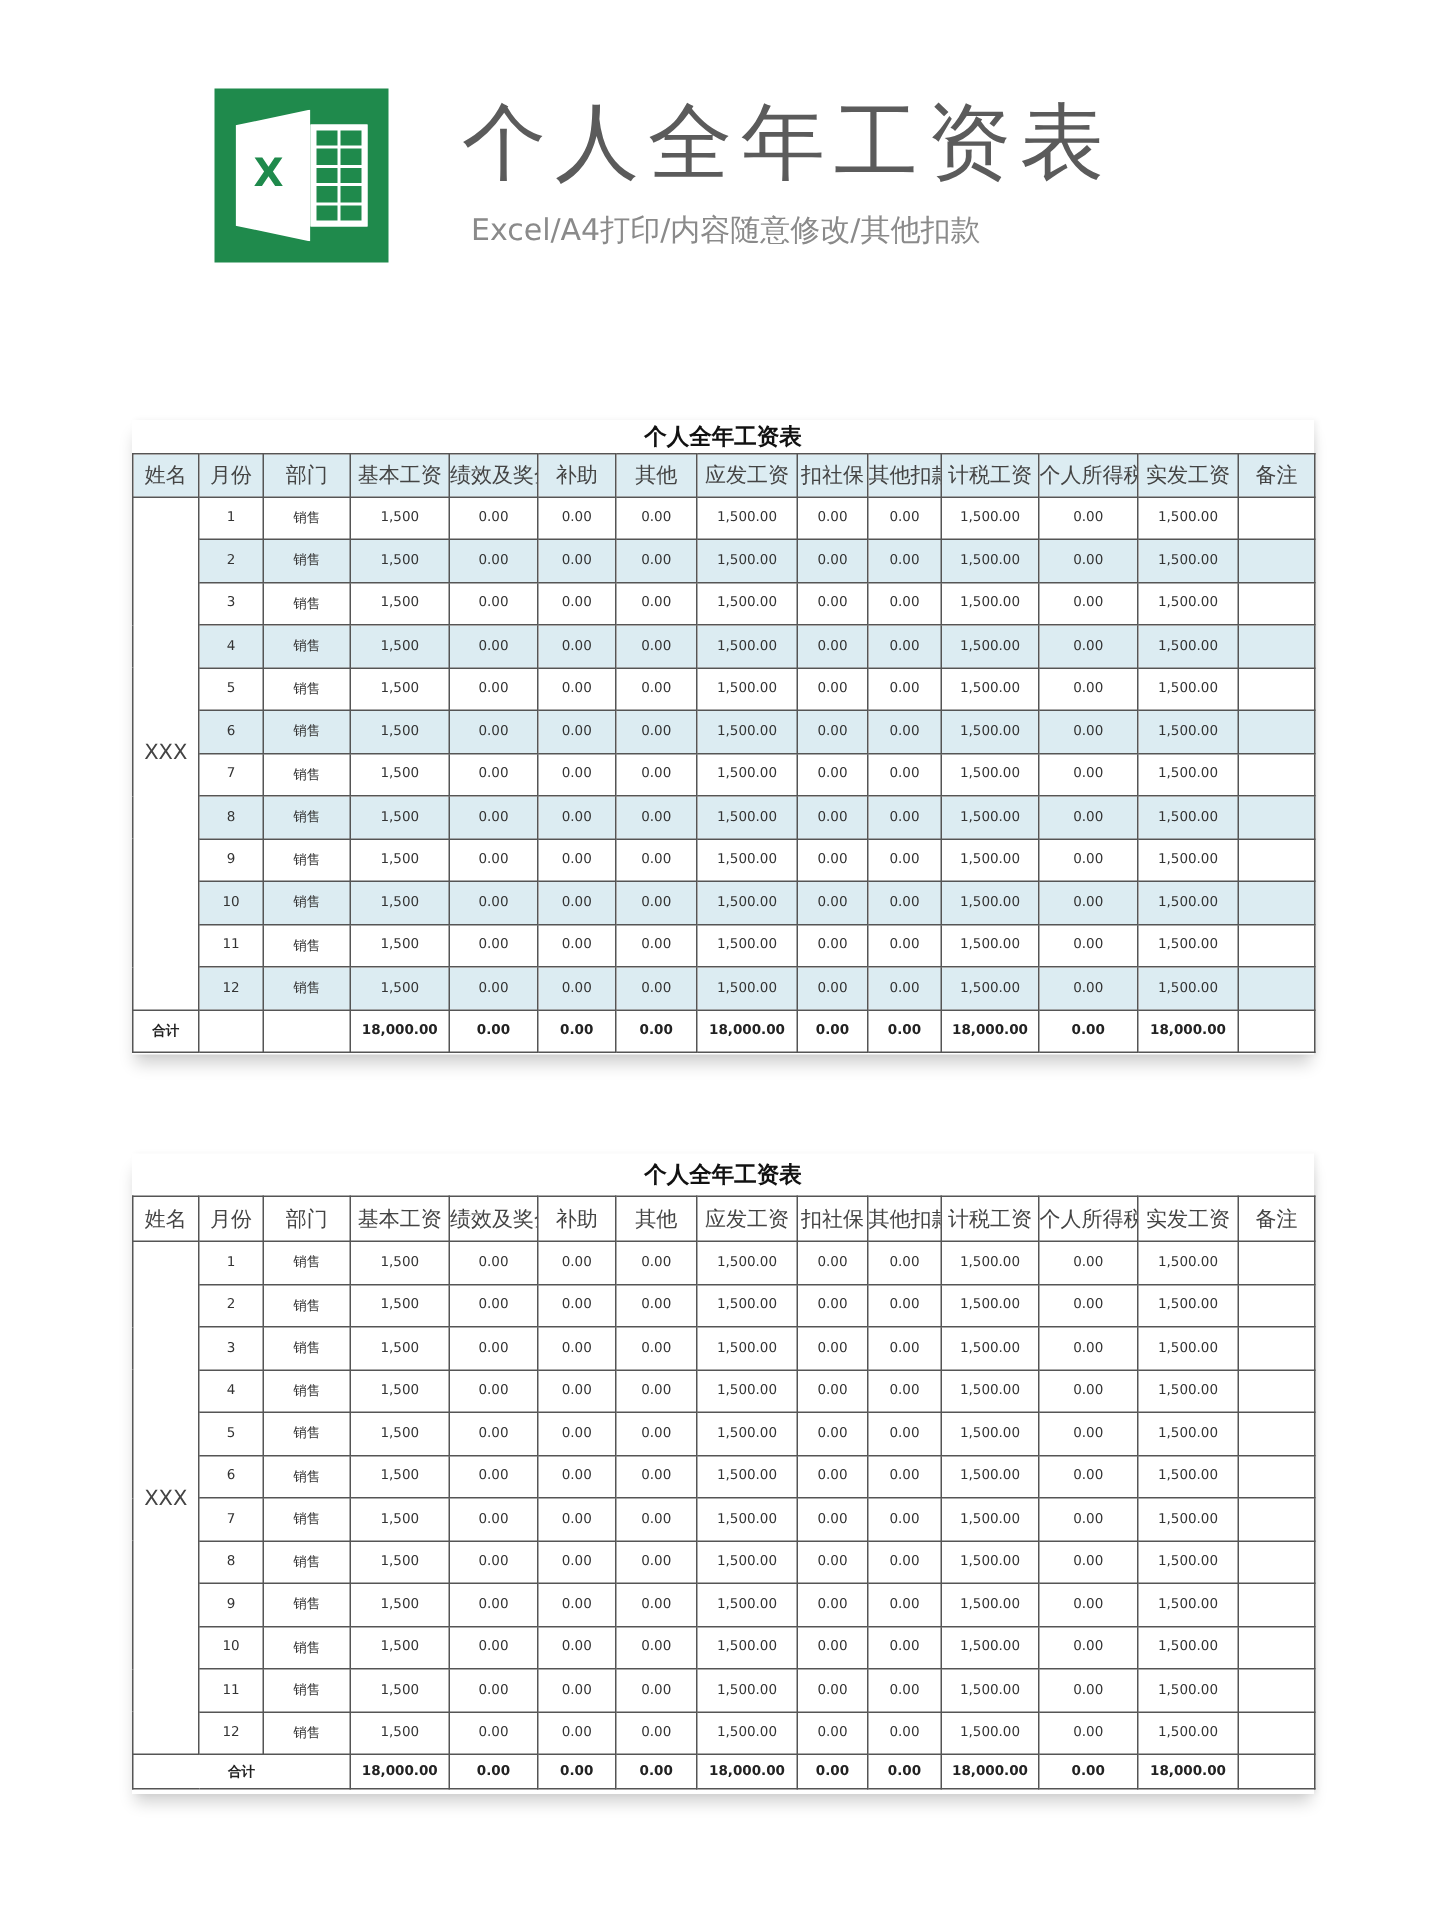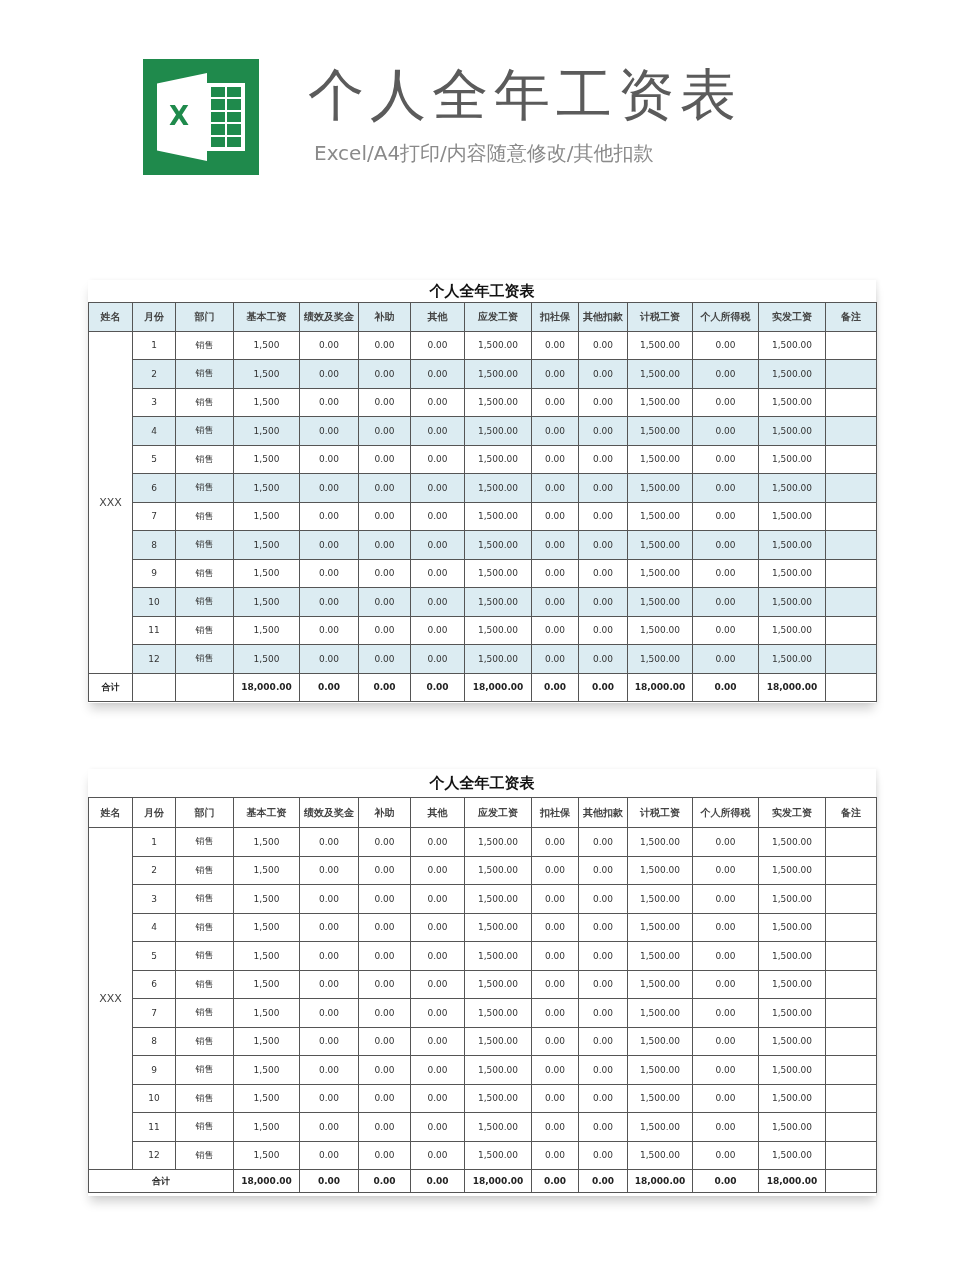--- a/index.html
+++ b/index.html
@@ -11,27 +11,27 @@
   .logo .grid i{background:#1f8a4c;display:block;}
   .main-title{position:absolute;left:308px;top:58px;font-size:56px;color:#5b5b5b;letter-spacing:6px;font-family:"DejaVu Sans",sans-serif;}
   .subtitle{position:absolute;left:314px;top:140px;font-size:20px;color:#8a8a8a;}
   .sheet{position:absolute;left:88px;width:788px;background:#fff;box-shadow:0 8px 10px -2px rgba(0,0,0,0.18), 2px 0 4px rgba(0,0,0,0.06);}
   .sheet1{top:280px;height:423px;}
   .sheet2{top:769px;height:427px;}
   .sheet-title{height:22px;line-height:22px;text-align:center;font-weight:bold;font-size:15px;color:#111;}
   .sheet2 .sheet-title{height:28px;line-height:28px;}
   table{border-collapse:collapse;width:100%;table-layout:fixed;}
   td,th{border:1px solid #555;text-align:center;font-size:9px;color:#333;padding:0;height:27.5px;overflow:hidden;white-space:nowrap;}
-  th{font-weight:bold;font-size:10px;color:#444;}
+  th{font-weight:normal;font-size:14px;color:#444;}
   .sheet1 th{background:#dcecf2;}
   .sheet1 tr.alt td.c{background:#dcecf2;}
   tr.total td{font-weight:bold;color:#222;}
   .sheet2 td,.sheet2 th{height:27.5px;}
   .sheet2 th{height:29px;}
-  td.name{color:#444;font-size:11px;}
+  td.name{color:#444;font-size:14px;}
   .sheet2 tr.total td{height:22px;}
 </style>
 </head>
 <body>
 
 <div class="logo">
   <div class="page">
       <span>X</span>
     </div>
   <div class="grid">

